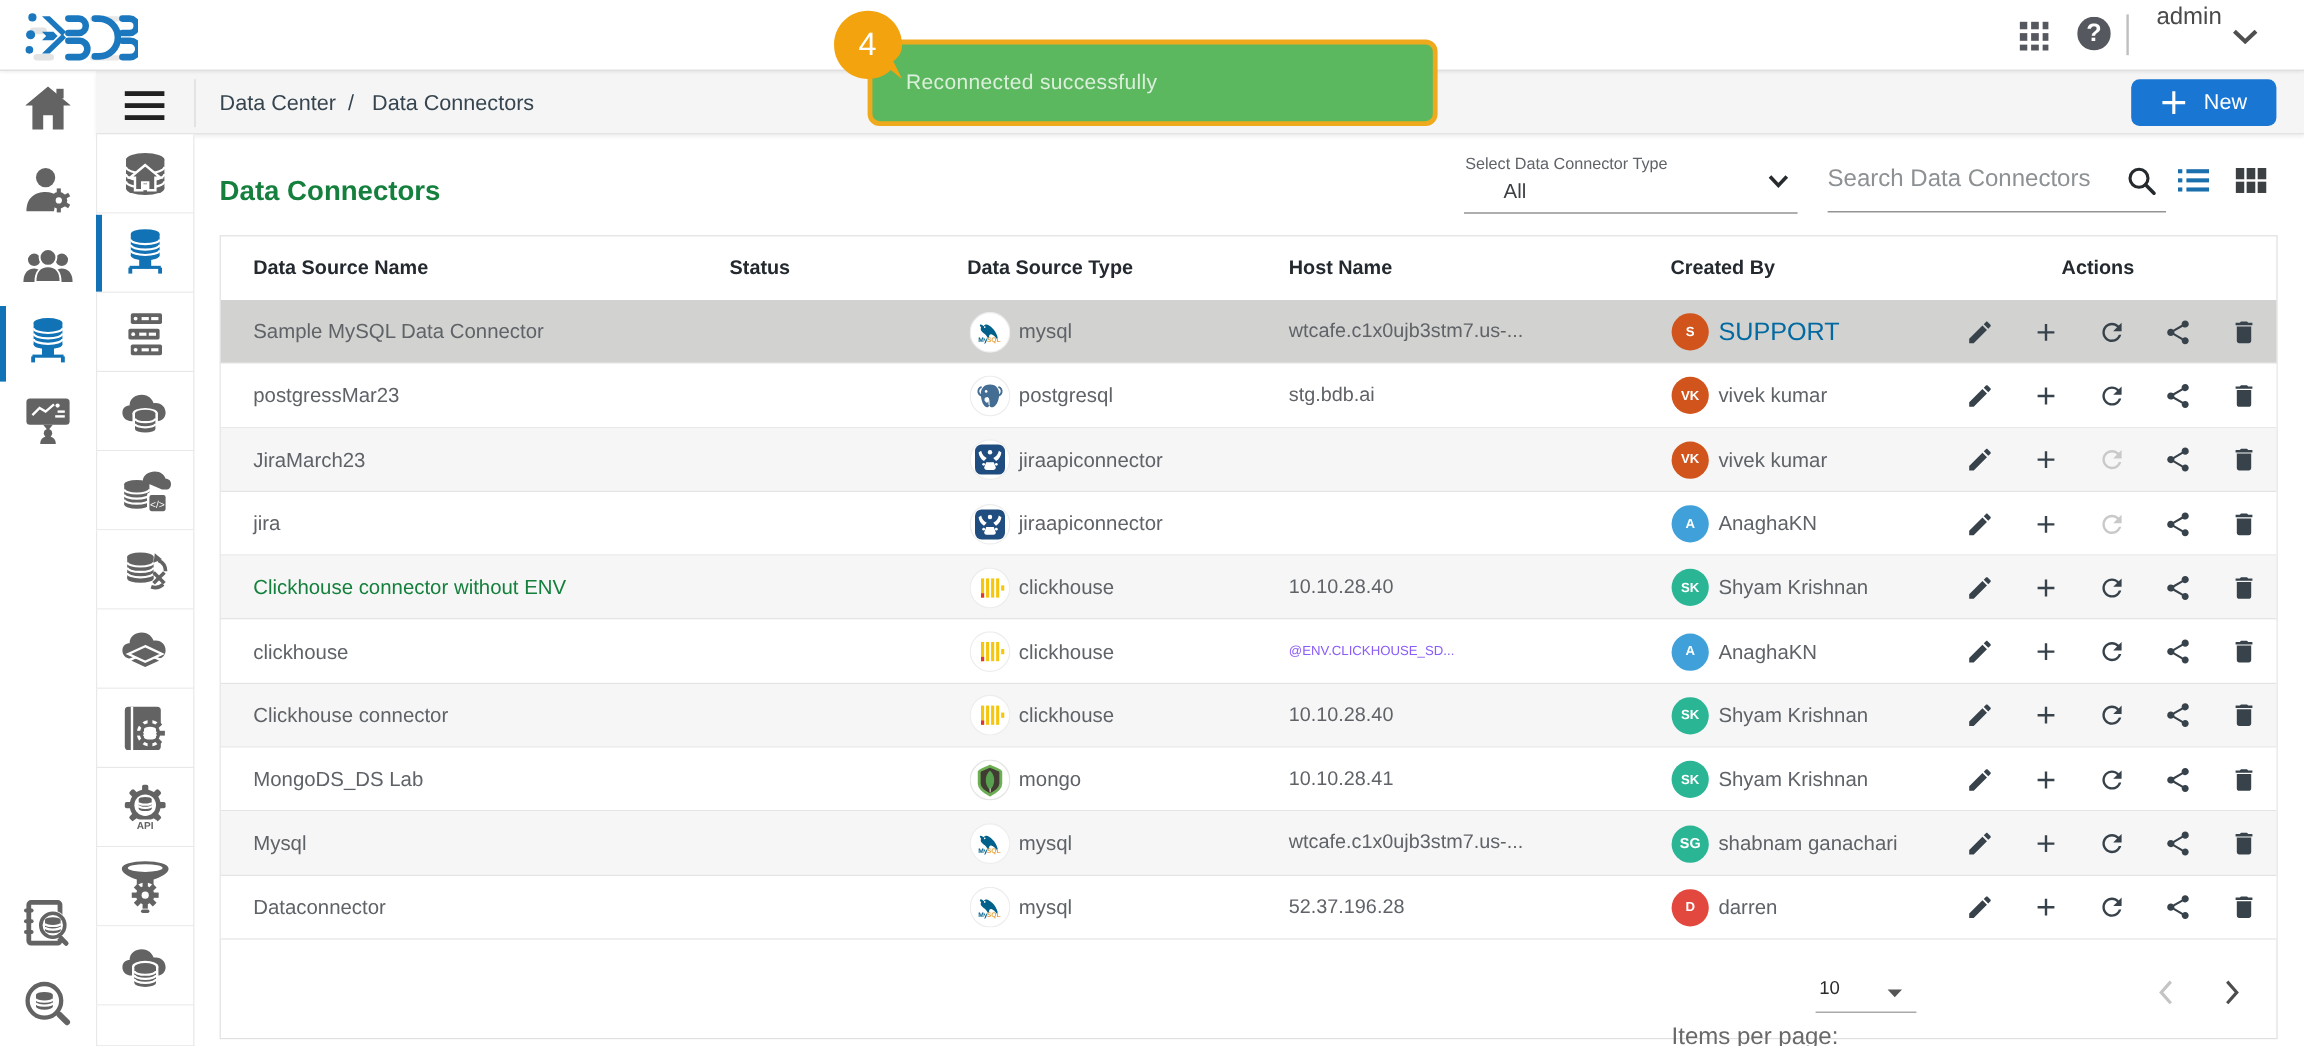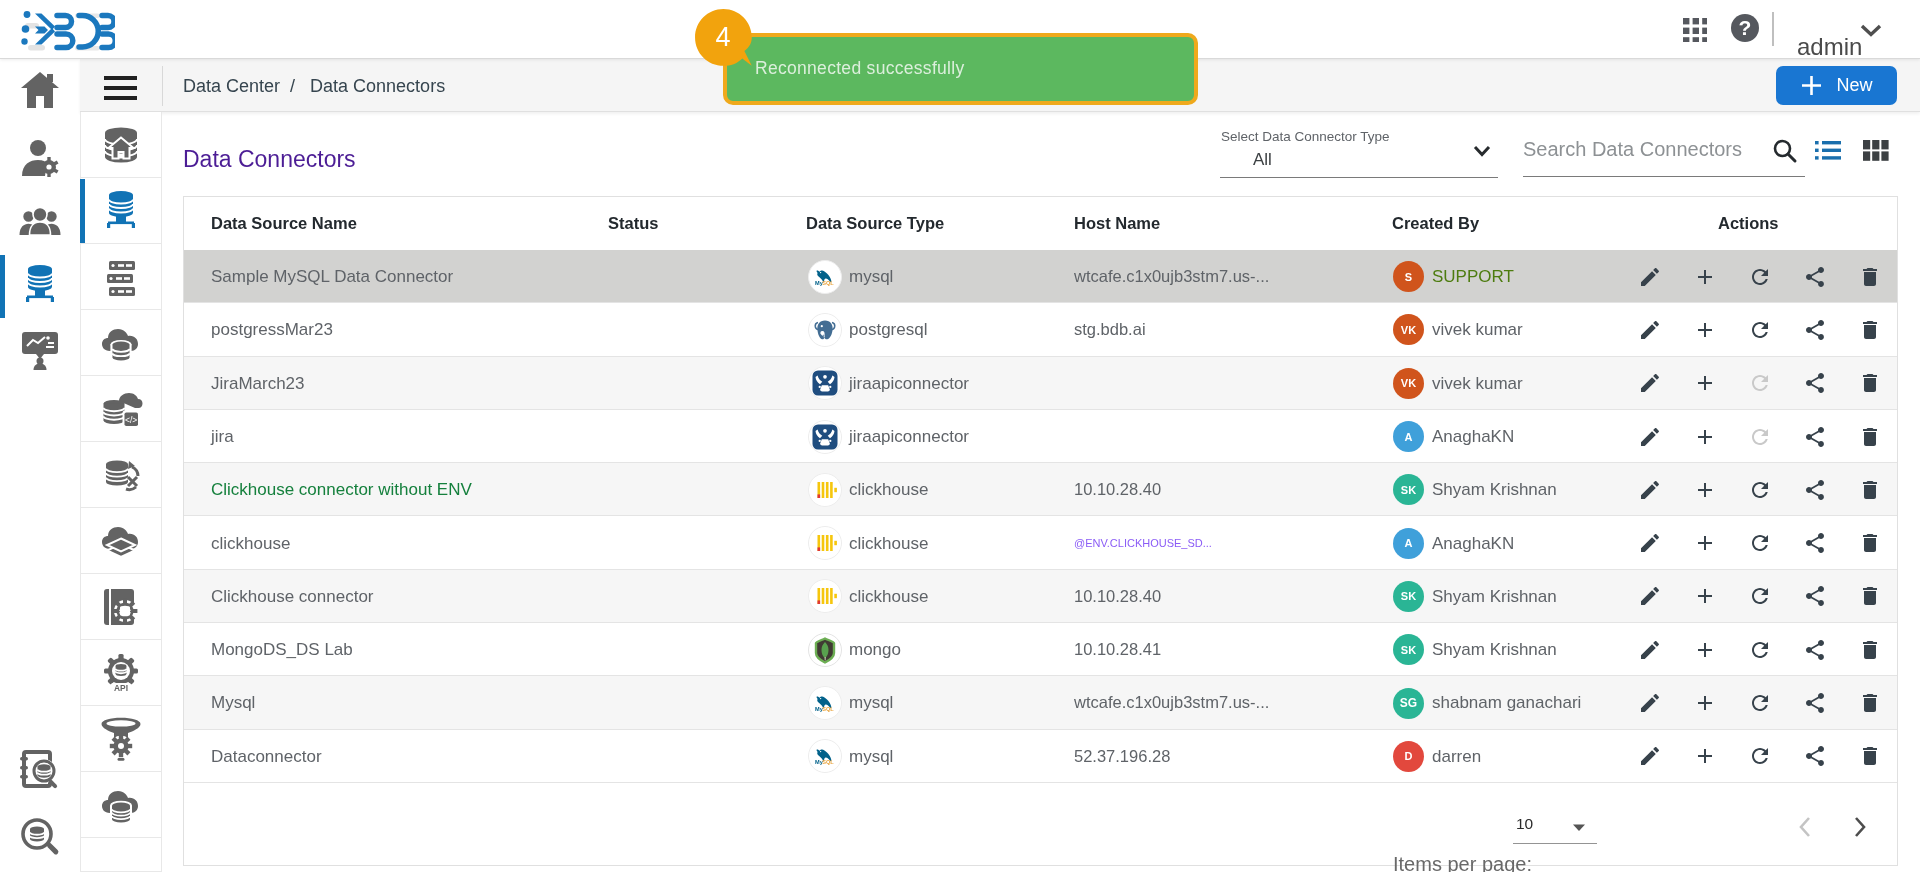--- a/index.html
+++ b/index.html
@@ -41,21 +41,21 @@
       <rect x="19.200000000000003" y="9.600000000000001" width="6.4" height="6.4" fill="#55585e"></rect>
       <rect x="0.0" y="19.200000000000003" width="6.4" height="6.4" fill="#55585e"></rect>
       <rect x="9.600000000000001" y="19.200000000000003" width="6.4" height="6.4" fill="#55585e"></rect>
       <rect x="19.200000000000003" y="19.200000000000003" width="6.4" height="6.4" fill="#55585e"></rect>
     </svg>
 <svg class="abs" style="left:1731px;top:14px;" width="28" height="28" viewBox="0 0 28 28">
       <circle cx="14" cy="14" r="14" fill="#55585e"></circle>
       <text x="14" y="20.5" font-size="21" font-weight="bold" fill="#fff" text-anchor="middle" font-family="Liberation Sans">?</text>
     </svg>
 <div class="abs" style="left:1772px;top:12px;width:1.5px;height:34px;background:#bfbfbf;"></div>
-<div class="abs" style="left:1797px;top:33px;font-size:24px;color:#4a4a4a;">admin</div>
+<div class="abs" style="left:1797px;top:3px;font-size:20px;color:#4a4a4a;">admin</div>
 <svg class="abs" style="left:1860px;top:24px;" width="22" height="13" viewBox="0 0 22 13">
       <path d="M2 2 L11 10.5 L20 2" fill="none" stroke="#4f4f4f" stroke-width="3.4"></path>
     </svg>
 <div class="abs" style="left:104px;top:76px;width:33px;height:21px;">
       <div style="height:4px;background:#212121;"></div>
       <div style="height:4px;background:#212121;margin-top:6px;"></div>
       <div style="height:4px;background:#212121;margin-top:6px;"></div>
     </div>
 <div class="abs" style="left:162px;top:66px;width:1px;height:40px;background:#d8d8d8;"></div>
 <div class="abs" style="left:183px;top:76px;font-size:18px;color:#36454f;">Data Center&nbsp; /&nbsp;&nbsp; Data Connectors</div>
@@ -293,21 +293,21 @@
       <rect x="11" y="22.5" width="22" height="13.5" fill="#fff"></rect>
       <ellipse cx="22" cy="36" rx="11" ry="4.8" fill="#fff"></ellipse>
       <ellipse cx="22" cy="22.75" rx="9" ry="3.2" fill="#636363"></ellipse>
       <rect x="13" y="22.75" width="18" height="13.5" fill="#636363"></rect>
       <ellipse cx="22" cy="36.25" rx="9" ry="3.2" fill="#636363"></ellipse>
       <path d="M 13 26.125 A 9 3.2 0 0 0 31 26.125" fill="none" stroke="#fff" stroke-width="1.8"></path>
       <path d="M 13 29.5 A 9 3.2 0 0 0 31 29.5" fill="none" stroke="#fff" stroke-width="1.8"></path>
       <path d="M 13 32.875 A 9 3.2 0 0 0 31 32.875" fill="none" stroke="#fff" stroke-width="1.8"></path>
     </svg>
 <div class="abs" style="left:80px;top:838px;width:82px;height:34px;background:#fff;border:1px solid #e8e8e8;border-top:none;"></div>
-<div class="abs" style="left:183px;top:146px;font-size:23px;font-weight:normal;color:#4c1d95;">Data Connectors</div>
+<div class="abs" style="left:183px;top:146px;font-size:23px;font-weight:bold;color:#15803d;">Data Connectors</div>
 <div class="abs" style="left:1221px;top:129px;font-size:13.5px;color:#5f6368;">Select Data Connector Type</div>
 <div class="abs" style="left:1221px;top:150px;font-size:17px;color:#3c4043;margin-left:32px;">All</div>
 <div class="abs" style="left:1220px;top:177px;width:278px;height:1px;background:#7a7a7a;"></div>
 <svg class="abs" style="left:1473px;top:145px;" width="18" height="12" viewBox="0 0 18 12">
       <path d="M2 2 L9 9.5 L16 2" fill="none" stroke="#272b2e" stroke-width="3"></path>
     </svg>
 <div class="abs" style="left:1523px;top:138px;font-size:20px;color:#8d9194;">Search Data Connectors</div>
 <div class="abs" style="left:1523px;top:176px;width:282px;height:1px;background:#7a7a7a;"></div>
 <svg class="abs" style="left:1772px;top:138px;" width="26" height="26" viewBox="0 0 26 26">
       <circle cx="10.5" cy="10.5" r="7.5" fill="none" stroke="#252a2e" stroke-width="2.6"></circle>
@@ -341,21 +341,21 @@
 <svg class="abs" style="left:808px;top:259.65px;" width="34" height="34" viewBox="0 0 34 34">
       <circle cx="17" cy="17" r="16.5" fill="#fff" stroke="#ededed" stroke-width="1"></circle>
       <path d="M23.5 21.5 C22.5 17.5 21 15.5 19 13.5 C17.5 12 15.5 10.5 14 10.5 C13 10.5 12.2 11 11.5 11.8 C10.8 11 10 10.3 9 10.5 C8.6 10.6 8.4 11 8.6 11.4 L9.6 13 C9 14 9.2 15 10 16 C11 17.2 12.5 18 13.5 19.2 C14.8 20.7 15 22 15.5 22 L16.2 21.6 C15.9 19.8 16.8 18.4 18 18.6 C20 19 21.5 20.8 22.3 22.2 Z" fill="#01618a"></path>
       <circle cx="12.6" cy="12.6" r="0.7" fill="#fff"></circle>
       <text x="11" y="25" font-size="5.6" font-weight="bold" fill="#01618a" font-family="Liberation Sans" text-anchor="middle">My</text>
       <text x="20" y="25" font-size="5.6" font-weight="bold" fill="#e8a33c" font-family="Liberation Sans" text-anchor="middle">SQL</text>
     </svg>
 <div class="abs" style="left:849px;top:250.0px;height:53.3px;line-height:53.3px;font-size:17px;color:#5f6368;">mysql</div>
 <div class="abs" style="left:1074px;top:250.0px;height:53.3px;line-height:53.3px;font-size:16.5px;color:#5f6368;">wtcafe.c1x0ujb3stm7.us-...</div>
 <div class="abs flexc" style="left:1393px;top:261.1px;width:31px;height:31px;border-radius:50%;background:#d0541c;color:#fff;font-size:11px;font-weight:bold;">S</div>
-<div class="abs" style="left:1432px;top:250.0px;height:53.3px;line-height:53.3px;font-size:17px;color:#4d7c0f;">SUPPORT</div>
+<div class="abs" style="left:1432px;top:250.0px;height:53.3px;line-height:53.3px;font-size:21px;color:#0369a1;">SUPPORT</div>
 <svg class="abs" style="left:1638px;top:264.65px;" width="24" height="24" viewBox="0 0 24 24">
       <path d="M3 17.25V21h3.75L17.81 9.94l-3.75-3.75L3 17.25zM20.71 7.04c.39-.39.39-1.02 0-1.41l-2.34-2.34c-.39-.39-1.02-.39-1.41 0l-1.83 1.83 3.75 3.75 1.83-1.83z" fill="#37424b"></path>
     </svg>
 <svg class="abs" style="left:1693px;top:264.65px;" width="24" height="24" viewBox="0 0 24 24">
       <path d="M19 13h-6v6h-2v-6H5v-2h6V5h2v6h6v2z" fill="#37424b"></path>
     </svg>
 <svg class="abs" style="left:1748px;top:264.65px;" width="24" height="24" viewBox="0 0 24 24">
       <path d="M17.65 6.35C16.2 4.9 14.21 4 12 4c-4.42 0-7.99 3.58-8 8s3.57 8 7.99 8c3.73 0 6.84-2.55 7.73-6h-2.08c-.82 2.33-3.04 4-5.65 4-3.31 0-6-2.69-6-6s2.69-6 6-6c1.66 0 3.14.69 4.22 1.78L13 11h7V4l-2.35 2.35z" fill="#37424b"></path>
     </svg>
 <svg class="abs" style="left:1803px;top:264.65px;" width="24" height="24" viewBox="0 0 24 24">

